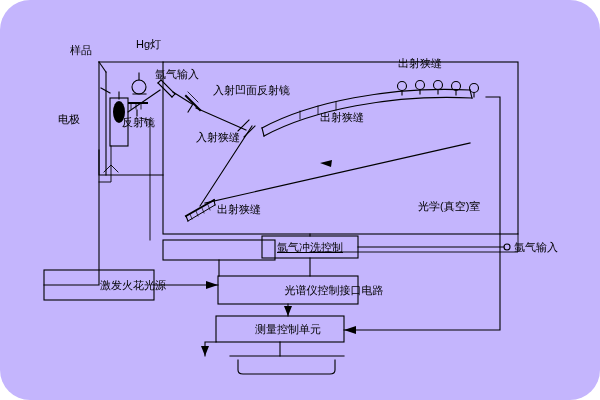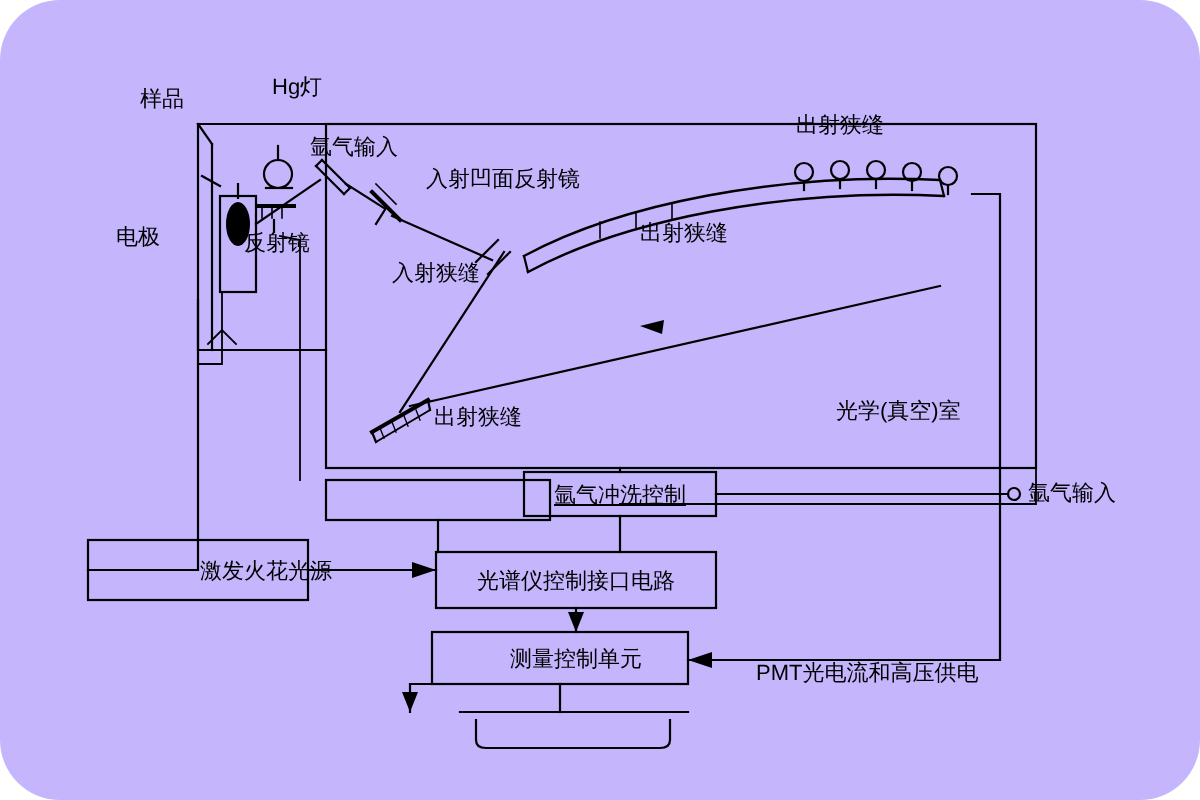--- a/index.html
+++ b/index.html
@@ -156,17 +156,16 @@
   <div class="lbl" style="left:122px; top:116px;">反射镜</div>
   <div class="lbl" style="left:196px; top:131px;">入射狭缝</div>
   <div class="lbl" style="left:398px; top:57px;">出射狭缝</div>
   <div class="lbl" style="left:320px; top:111px;">出射狭缝</div>
   <div class="lbl" style="left:217px; top:203px;">出射狭缝</div>
   <div class="lbl" style="left:418px; top:200px;">光学(真空)室</div>
 
   <div class="box-lbl" style="left:262px; top:240px; width:96px;text-decoration:underline;">氩气冲洗控制</div>
   <div class="lbl" style="left:514px; top:241px;">氩气输入</div>
   <div class="box-lbl" style="left:28px; top:278px; width:132px;margin-left:39px;">激发火花光源</div>
-  <div class="box-lbl" style="left:218px; top:283px; width:140px;">光谱仪控制接口电路</div>
+  <div class="box-lbl" style="left:218px; top:283px; width:140px;padding-left:46px;">光谱仪控制接口电路</div>
   <div class="box-lbl" style="left:216px; top:322px; width:144px;">测量控制单元</div>
-  <div class="lbl" style="left:378px; top:331px;">PMT光电流和高压供电</div>
 
 </div>
 
 </body></html>

